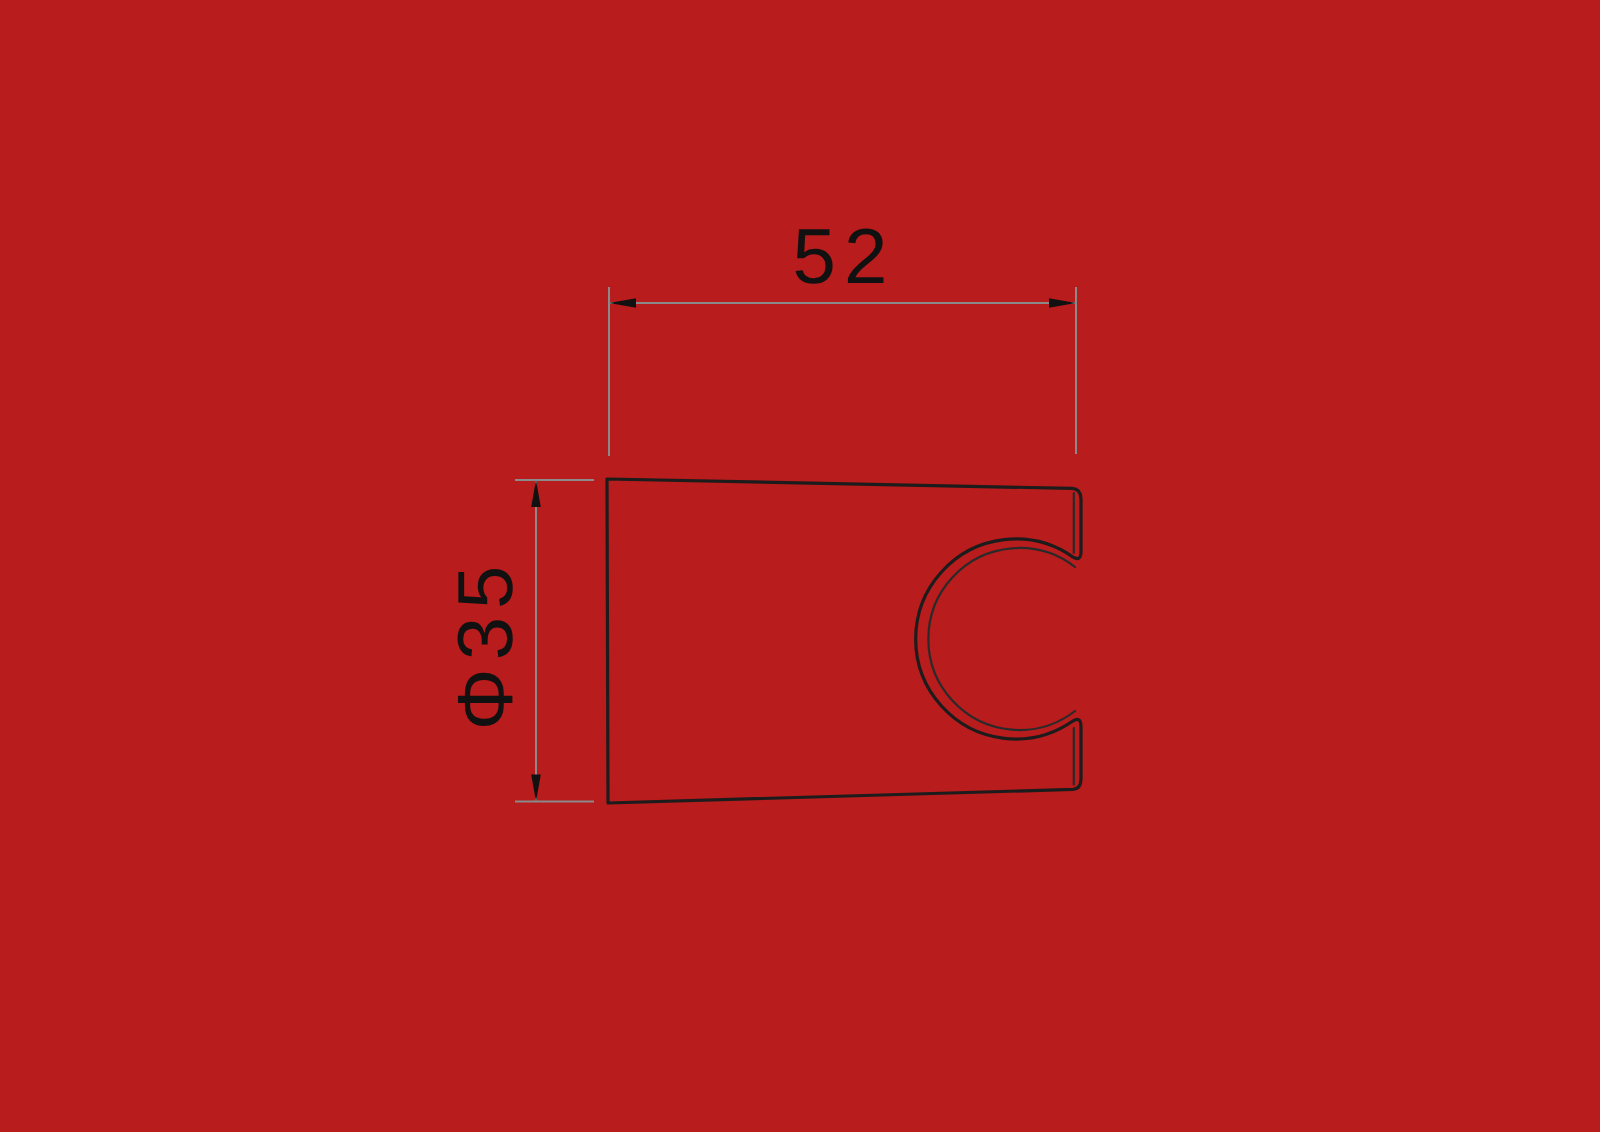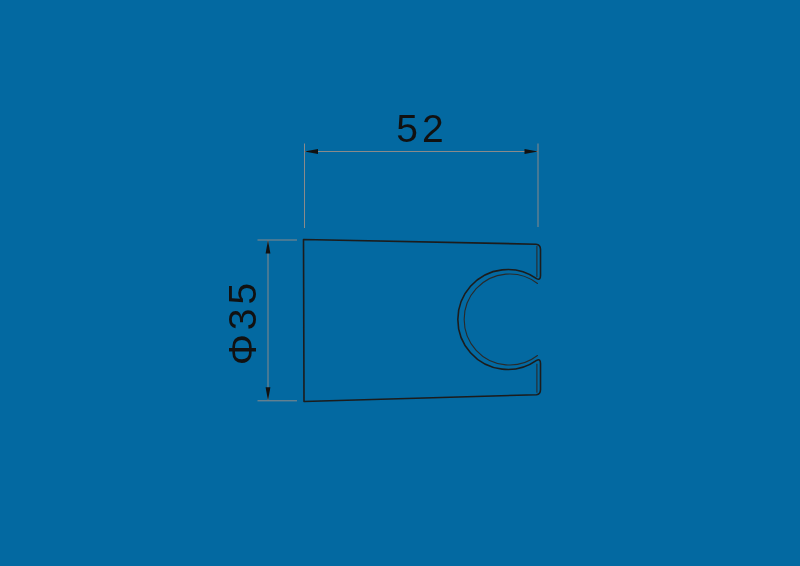--- a/index.html
+++ b/index.html
@@ -5,21 +5,21 @@
   html, body {
     margin: 0;
     padding: 0;
     background: #ffffff;
     font-family: "Liberation Sans", sans-serif;
   }
   .canvas {
     position: relative;
     width: 800px;
     height: 566px;
-    background: #0369a1;
+    background: #b91c1c;
     overflow: hidden;
   }
   svg { display: block; }
   text {
     font-family: "Liberation Sans", sans-serif;
     font-weight: 400;
   }
   .dim-label {
     font-size: 39px;
     fill: #111111;

